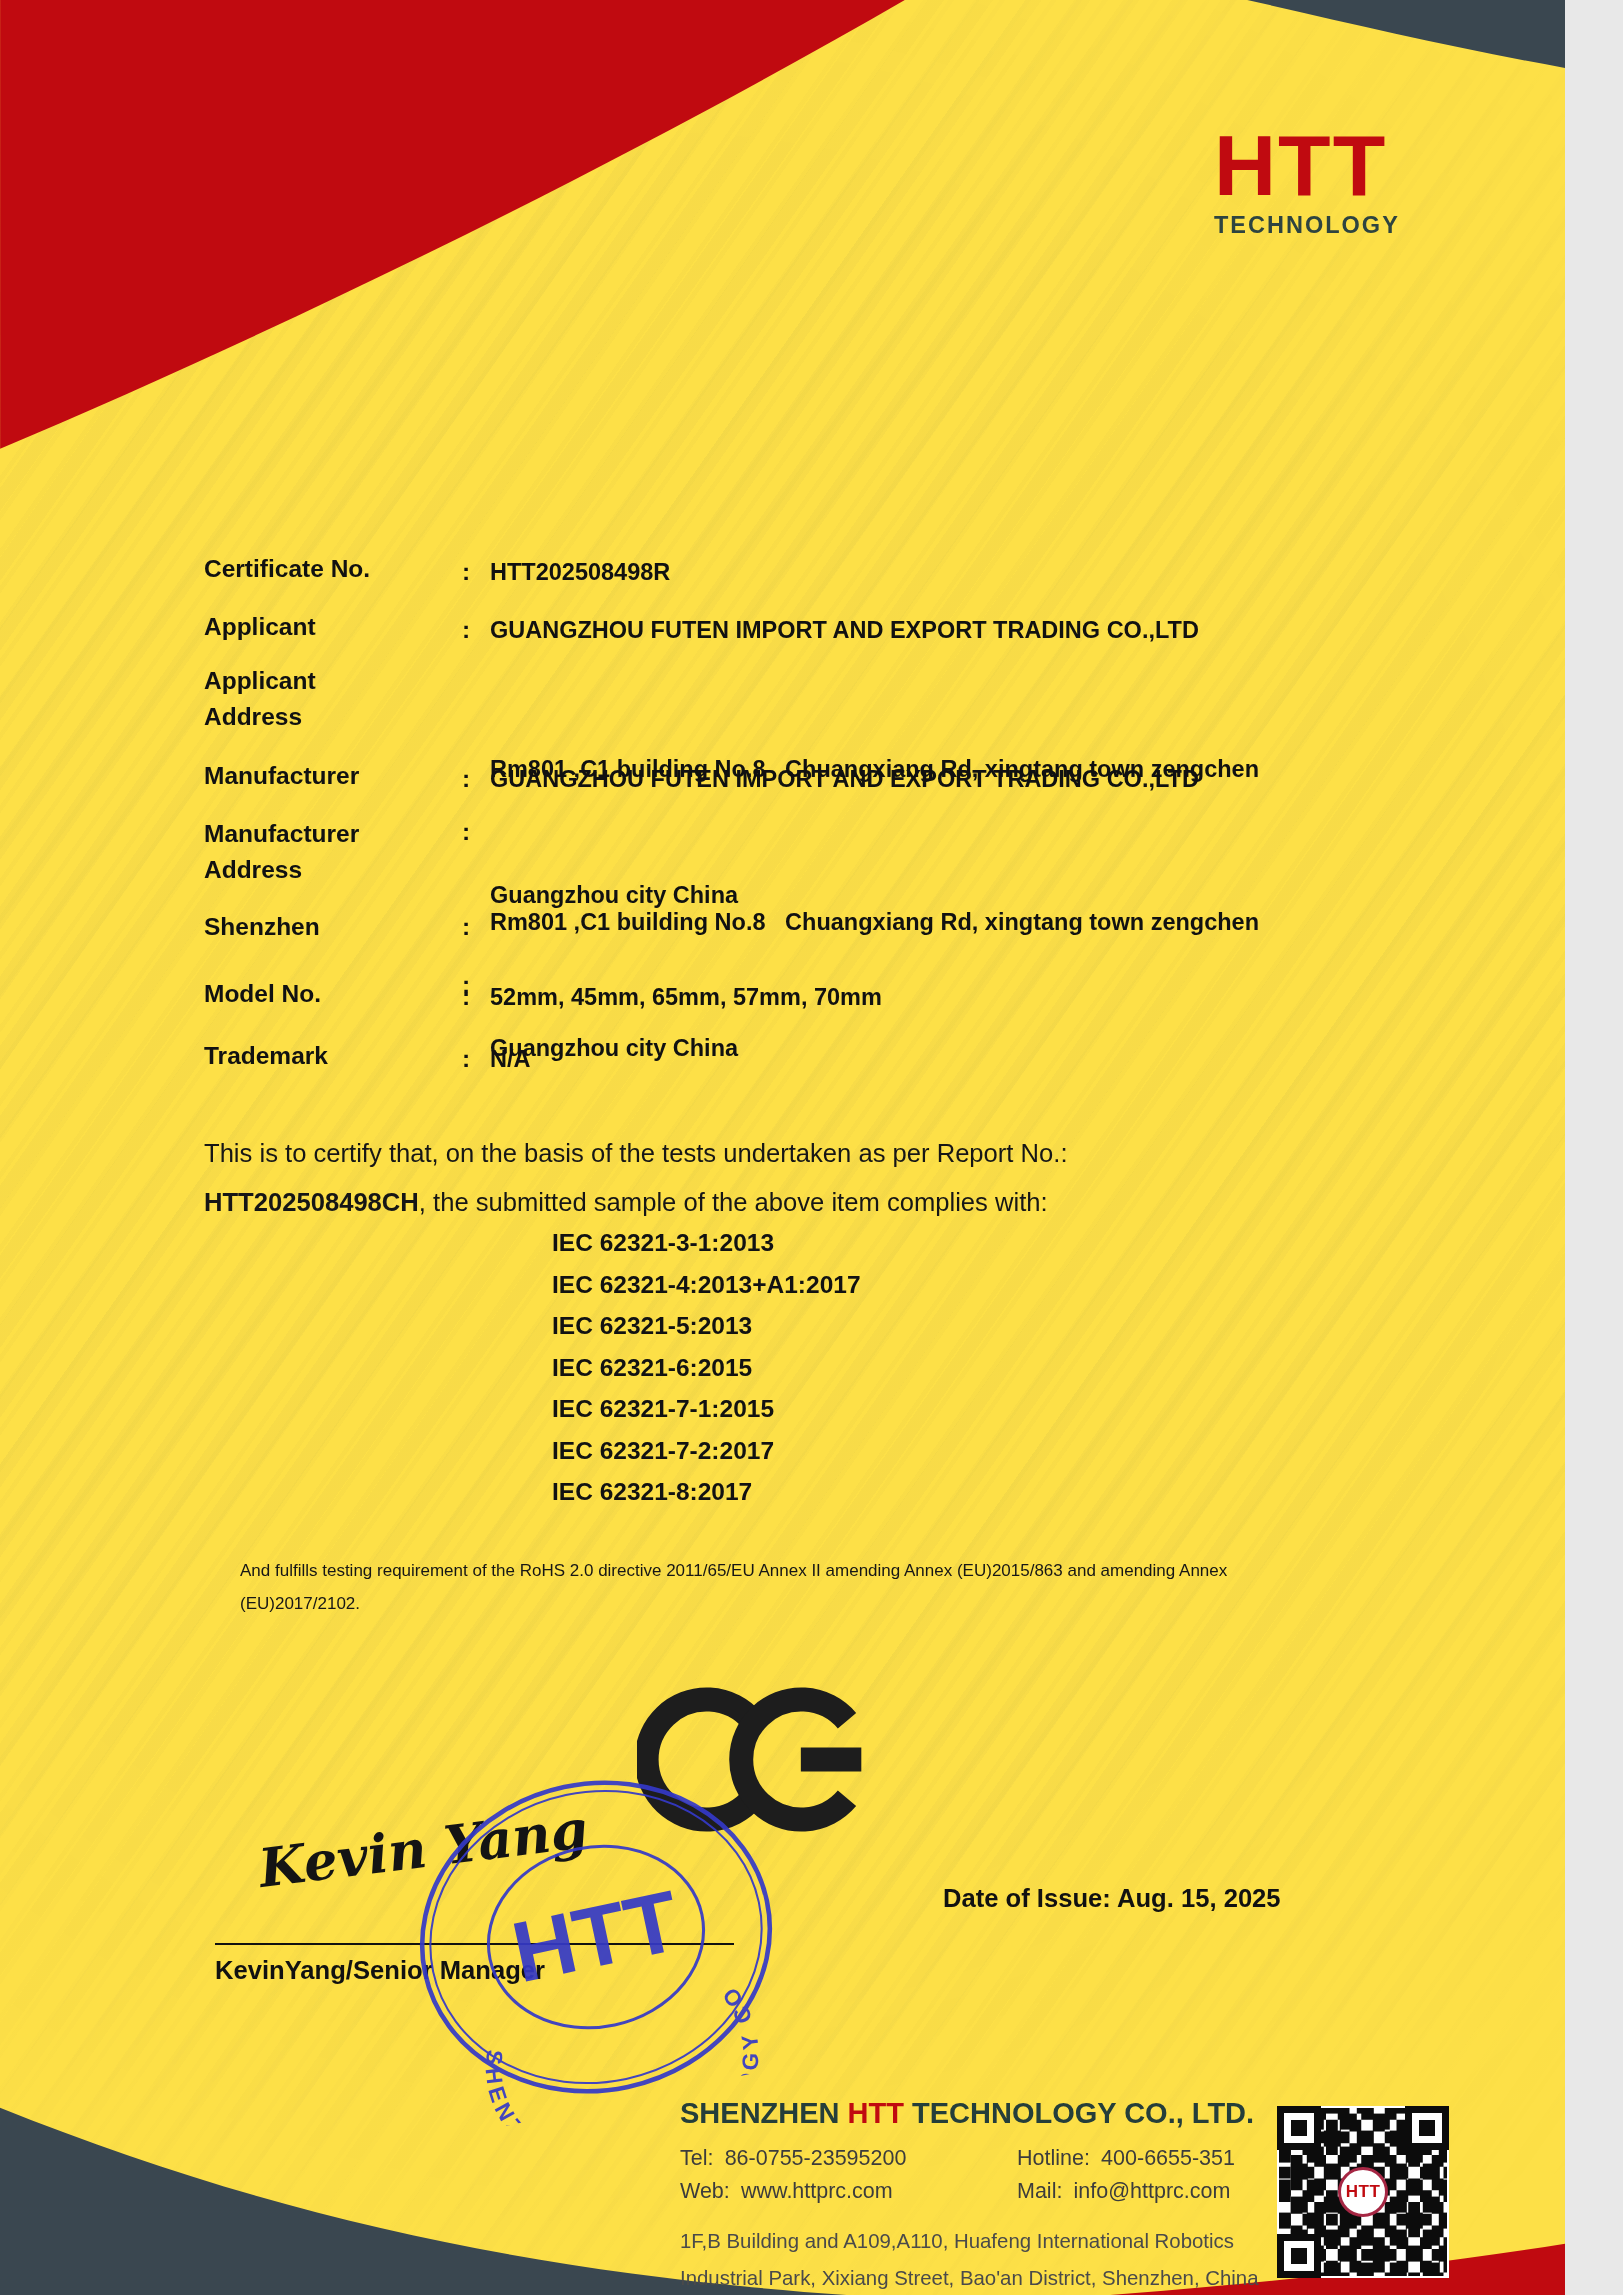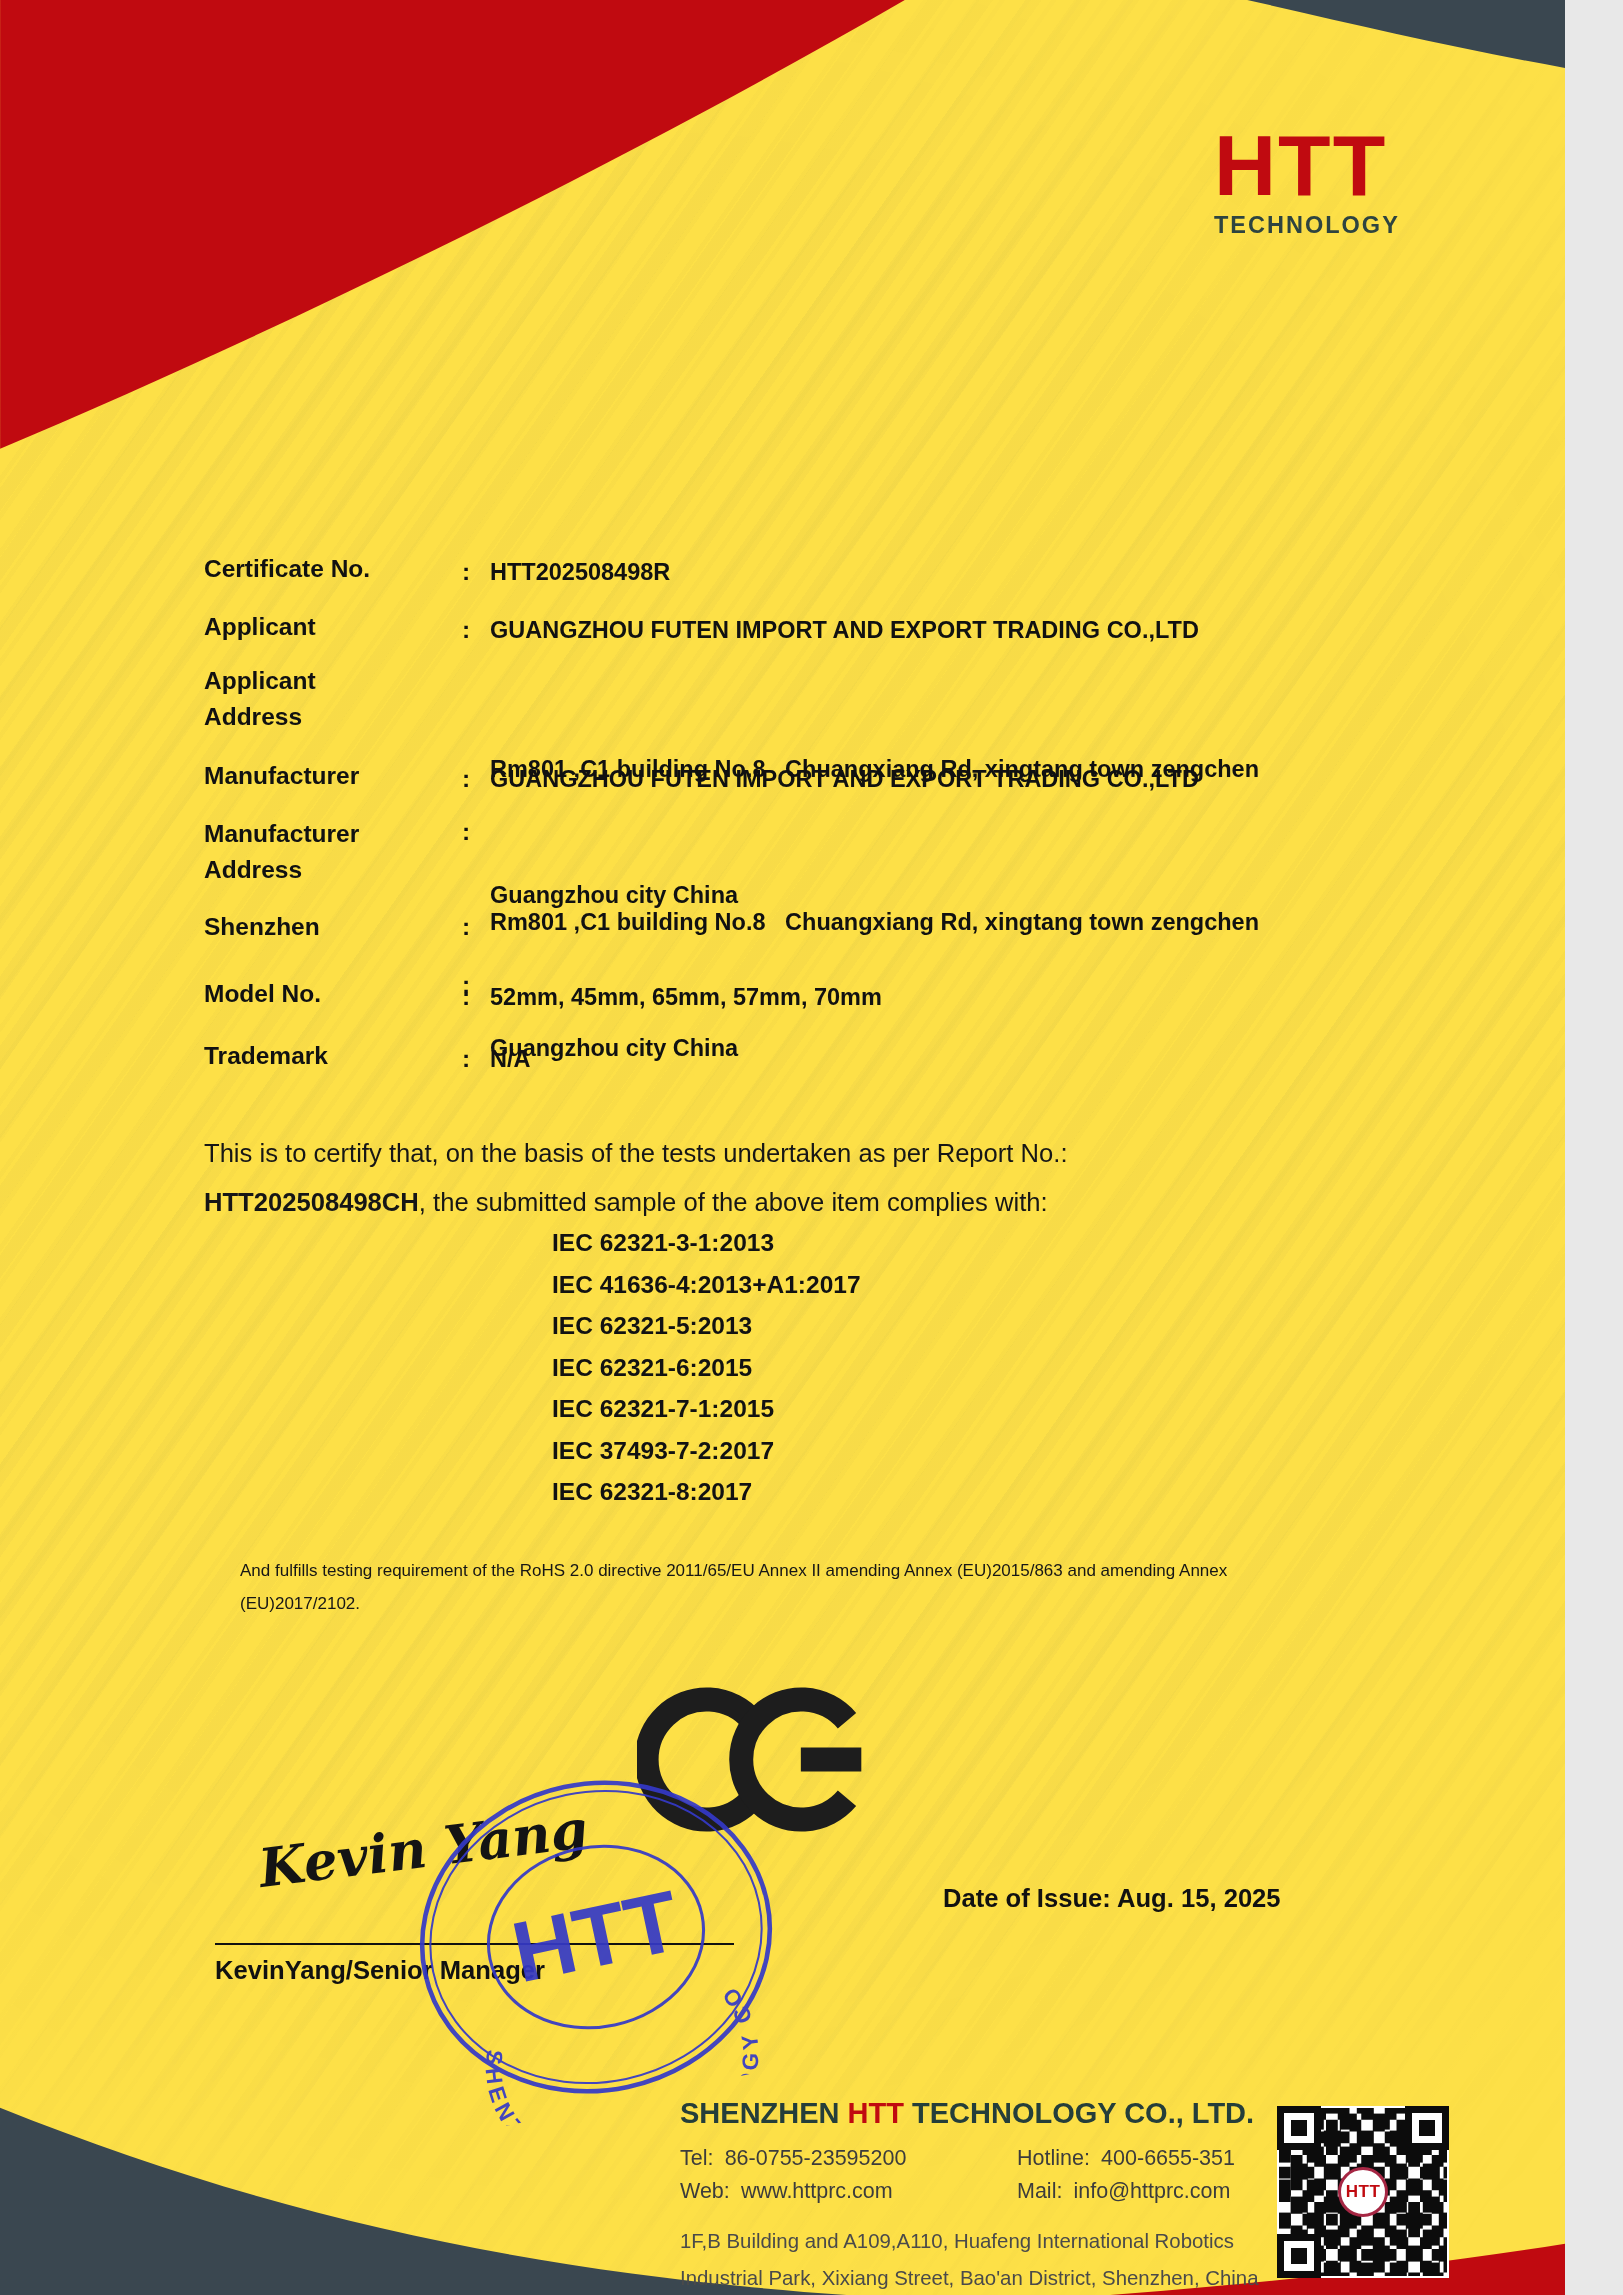--- a/index.html
+++ b/index.html
@@ -164,25 +164,25 @@
     <div class="f-value">N/A</div>
   </div>
 
   <p class="certify">
     <span>This is to certify that, on the basis of the tests undertaken as per Report No.:</span><br>
     <span class="b">HTT202508498CH</span><span>, the submitted sample of the above item complies with:</span>
   </p>
 
   <div class="standards">
     <div class="standard-item">IEC 62321-3-1:2013</div>
-    <div class="standard-item">IEC 41636-4:2013+A1:2017</div>
+    <div class="standard-item">IEC 62321-4:2013+A1:2017</div>
     <div class="standard-item">IEC 62321-5:2013</div>
     <div class="standard-item">IEC 62321-6:2015</div>
     <div class="standard-item">IEC 62321-7-1:2015</div>
-    <div class="standard-item">IEC 37493-7-2:2017</div>
+    <div class="standard-item">IEC 62321-7-2:2017</div>
     <div class="standard-item">IEC 62321-8:2017</div>
   </div>
 
   <p class="rohs">And fulfills testing requirement of the RoHS 2.0 directive 2011/65/EU Annex II amending Annex (EU)2015/863 and amending Annex (EU)2017/2102.</p>
 
   <svg class="ce" viewBox="0 0 520 360">
     <g stroke="#1d1d1d" stroke-width="52" fill="none">
       <path d="M250,96 A130,130 0 1 0 250,264"></path>
       <path d="M455,96 A130,130 0 1 0 455,264"></path>
       <path d="M355,180 H486"></path>

